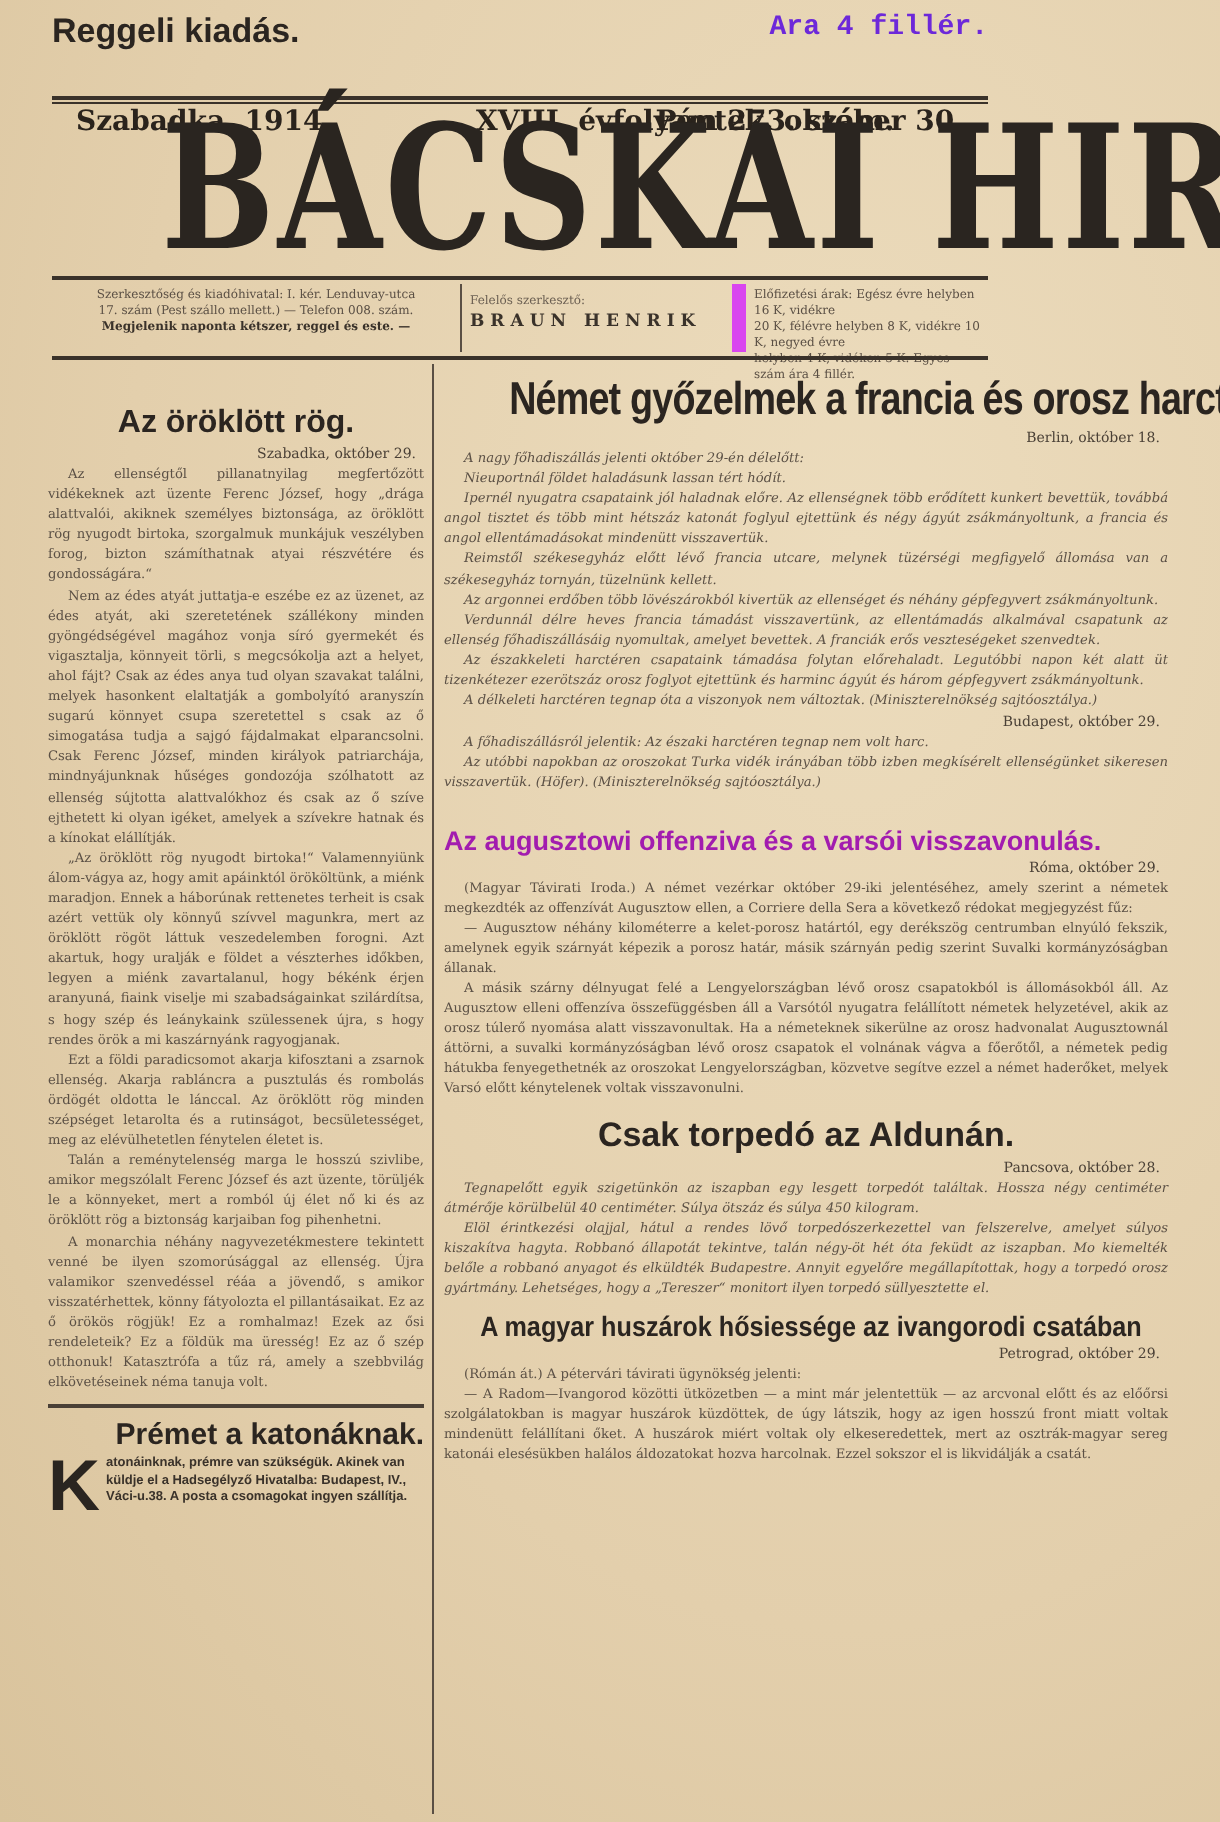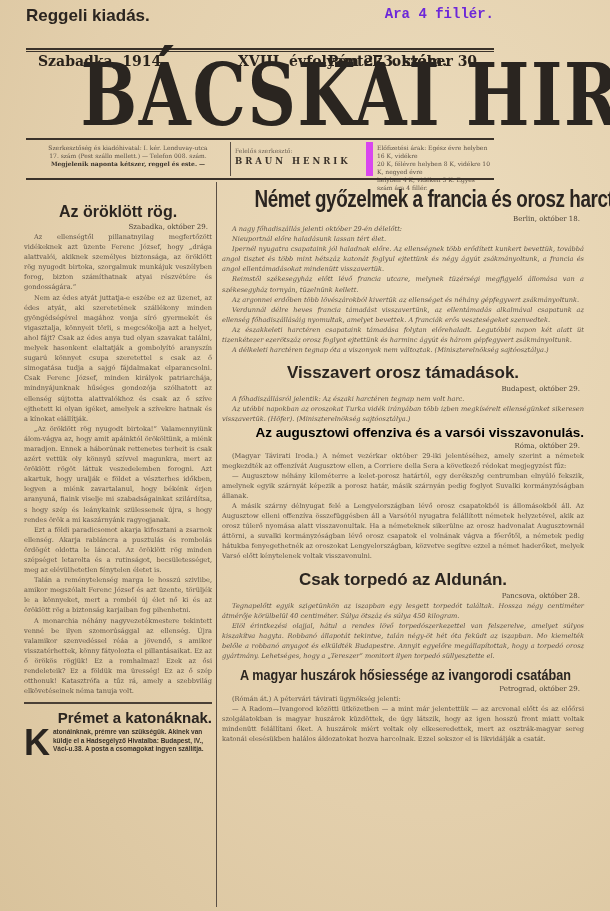--- a/index.html
+++ b/index.html
@@ -46,21 +46,21 @@
   .right-col { position: absolute; top: 182px; left: 222px; width: 362px; }
 
   .h-left { font-family: "Liberation Sans", sans-serif; font-weight: bold; font-size: 16px; color: #2b2520; text-align: center; margin-top: 21px; }
   .dateline { font-size: 7px; text-align: right; color: #4a4036; margin: 2px 4px 1px 0; }
   .body { font-size: 6.6px; line-height: 10.1px; color: #5b5045; text-align: justify; text-indent: 10px; }
   .body.it { font-style: italic; }
   .body p { margin: 0; }
 
   .h-big { font-family: "Liberation Sans", sans-serif; font-weight: bold; font-size: 23px; text-align: center; color: #2b2520; letter-spacing: -0.5px; transform: scaleX(0.82); white-space: nowrap; margin-top: 4px; }
   .h-med { font-family: "Liberation Sans", sans-serif; font-weight: bold; font-size: 17px; text-align: center; color: #2b2520; margin-top: 8px; }
-  .h-wide { font-family: "Liberation Sans", sans-serif; font-weight: bold; font-size: 13.5px; text-align: right; color: #000000; margin-top: 0; white-space: nowrap; }
+  .h-wide { font-family: "Liberation Sans", sans-serif; font-weight: bold; font-size: 13.5px; text-align: left; color: #a21caf; margin-top: 16px; white-space: nowrap; }
   .h-narrow { font-family: "Liberation Sans", sans-serif; font-weight: bold; font-size: 14px; text-align: center; color: #2b2520; white-space: nowrap; transform: scaleX(0.9); margin-top: 6px; }
 
   .ad-rule { border-top: 2px solid #4a4036; margin-top: 6px; }
   .ad-title { font-family: "Liberation Sans", sans-serif; font-weight: bold; font-size: 15px; text-align: right; color: #2b2520; margin-top: 5px; }
   .ad-body { display: flex; margin-top: 2px; }
   .ad-initial { font-family: "Liberation Sans", sans-serif; font-weight: bold; font-size: 36px; line-height: 30px; color: #2a2520; margin-right: 3px; }
   .ad-text { font-family: "Liberation Sans", sans-serif; font-weight: bold; font-size: 6.5px; line-height: 8.3px; color: #3a322a; }
 </style>
 </head>
 <body>
@@ -121,45 +121,44 @@
       <span class="ad-text">atonáinknak, prémre van szükségük. Akinek van küldje el a Hadsegélyző Hivatalba: Budapest, IV., Váci-u.38. A posta a csomagokat ingyen szállítja.</span>
     </div>
   </div>
 
   <div class="right-col">
     <div>
       <div class="h-big">Német győzelmek a francia és orosz harctéren.</div>
       <div class="dateline">Berlin, október 18.</div>
       <div class="body it">
         <p>A nagy főhadiszállás jelenti október 29-én délelőtt:</p>
-        <p>Nieuportnál előre haladásunk lassan tért élet.</p>
+        <p>Nieuportnál földet haladásunk lassan tért hódít.</p>
         <p>Ipernél nyugatra csapataink jól haladnak előre. Az ellenségnek több erődített kunkert bevettük, továbbá angol tisztet és több mint hétszáz katonát foglyul ejtettünk és négy ágyút zsákmányoltunk, a francia és angol ellentámadásokat mindenütt visszavertük.</p>
         <p>Reimstől székesegyház előtt lévő francia utcare, melynek tüzérségi megfigyelő állomása van a székesegyház tornyán, tüzelnünk kellett.</p>
         <p>Az argonnei erdőben több lövészárokból kivertük az ellenséget és néhány gépfegyvert zsákmányoltunk.</p>
         <p>Verdunnál délre heves francia támadást visszavertünk, az ellentámadás alkalmával csapatunk az ellenség főhadiszállásáig nyomultak, amelyet bevettek. A franciák erős veszteségeket szenvedtek.</p>
         <p>Az északkeleti harctéren csapataink támadása folytan előrehaladt. Legutóbbi napon két alatt üt tizenkétezer ezerötszáz orosz foglyot ejtettünk és harminc ágyút és három gépfegyvert zsákmányoltunk.</p>
         <p>A délkeleti harctéren tegnap óta a viszonyok nem változtak. (Miniszterelnökség sajtóosztálya.)</p>
       </div>
     </div>
 
     <div>
-      <div class="h-med">Visszavert orosz támadások.</div>
       <div class="dateline">Budapest, október 29.</div>
       <div class="body it">
         <p>A főhadiszállásról jelentik: Az északi harctéren tegnap nem volt harc.</p>
         <p>Az utóbbi napokban az oroszokat Turka vidék irányában több izben megkísérelt ellenségünket sikeresen visszavertük. (Höfer). (Miniszterelnökség sajtóosztálya.)</p>
       </div>
     </div>
 
     <div>
       <div class="h-wide">Az augusztowi offenziva és a varsói visszavonulás.</div>
       <div class="dateline">Róma, október 29.</div>
       <div class="body">
         <p>(Magyar Távirati Iroda.) A német vezérkar október 29-iki jelentéséhez, amely szerint a németek megkezdték az offenzívát Augusztow ellen, a Corriere della Sera a következő rédokat megjegyzést fűz:</p>
-        <p>— Augusztow néhány kilométerre a kelet-porosz határtól, egy derékszög centrumban elnyúló fekszik, amelynek egyik szárnyát képezik a porosz határ, másik szárnyán pedig foglyot Suvalki kormányzóságban állanak.</p>
+        <p>— Augusztow néhány kilométerre a kelet-porosz határtól, egy derékszög centrumban elnyúló fekszik, amelynek egyik szárnyát képezik a porosz határ, másik szárnyán pedig szerint Suvalki kormányzóságban állanak.</p>
         <p>A másik szárny délnyugat felé a Lengyelországban lévő orosz csapatokból is állomásokból áll. Az Augusztow elleni offenzíva összefüggésben áll a Varsótól nyugatra felállított németek helyzetével, akik az orosz túlerő nyomása alatt visszavonultak. Ha a németeknek sikerülne az orosz hadvonalat Augusztownál áttörni, a suvalki kormányzóságban lévő orosz csapatok el volnának vágva a főerőtől, a németek pedig hátukba fenyegethetnék az oroszokat Lengyelországban, közvetve segítve ezzel a német haderőket, melyek Varsó előtt kénytelenek voltak visszavonulni.</p>
       </div>
     </div>
 
     <div>
       <div class="h-med">Csak torpedó az Aldunán.</div>
       <div class="dateline">Pancsova, október 28.</div>
       <div class="body it">
         <p>Tegnapelőtt egyik szigetünkön az iszapban egy lesgett torpedót találtak. Hossza négy centiméter átmérője körülbelül 40 centiméter. Súlya ötszáz és súlya 450 kilogram.</p>
         <p>Elöl érintkezési olajjal, hátul a rendes lövő torpedószerkezettel van felszerelve, amelyet súlyos kiszakítva hagyta. Robbanó állapotát tekintve, talán négy-öt hét óta feküdt az iszapban. Mo kiemelték belőle a robbanó anyagot és elküldték Budapestre. Annyit egyelőre megállapítottak, hogy a torpedó orosz gyártmány. Lehetséges, hogy a „Tereszer“ monitort ilyen torpedó süllyesztette el.</p>

